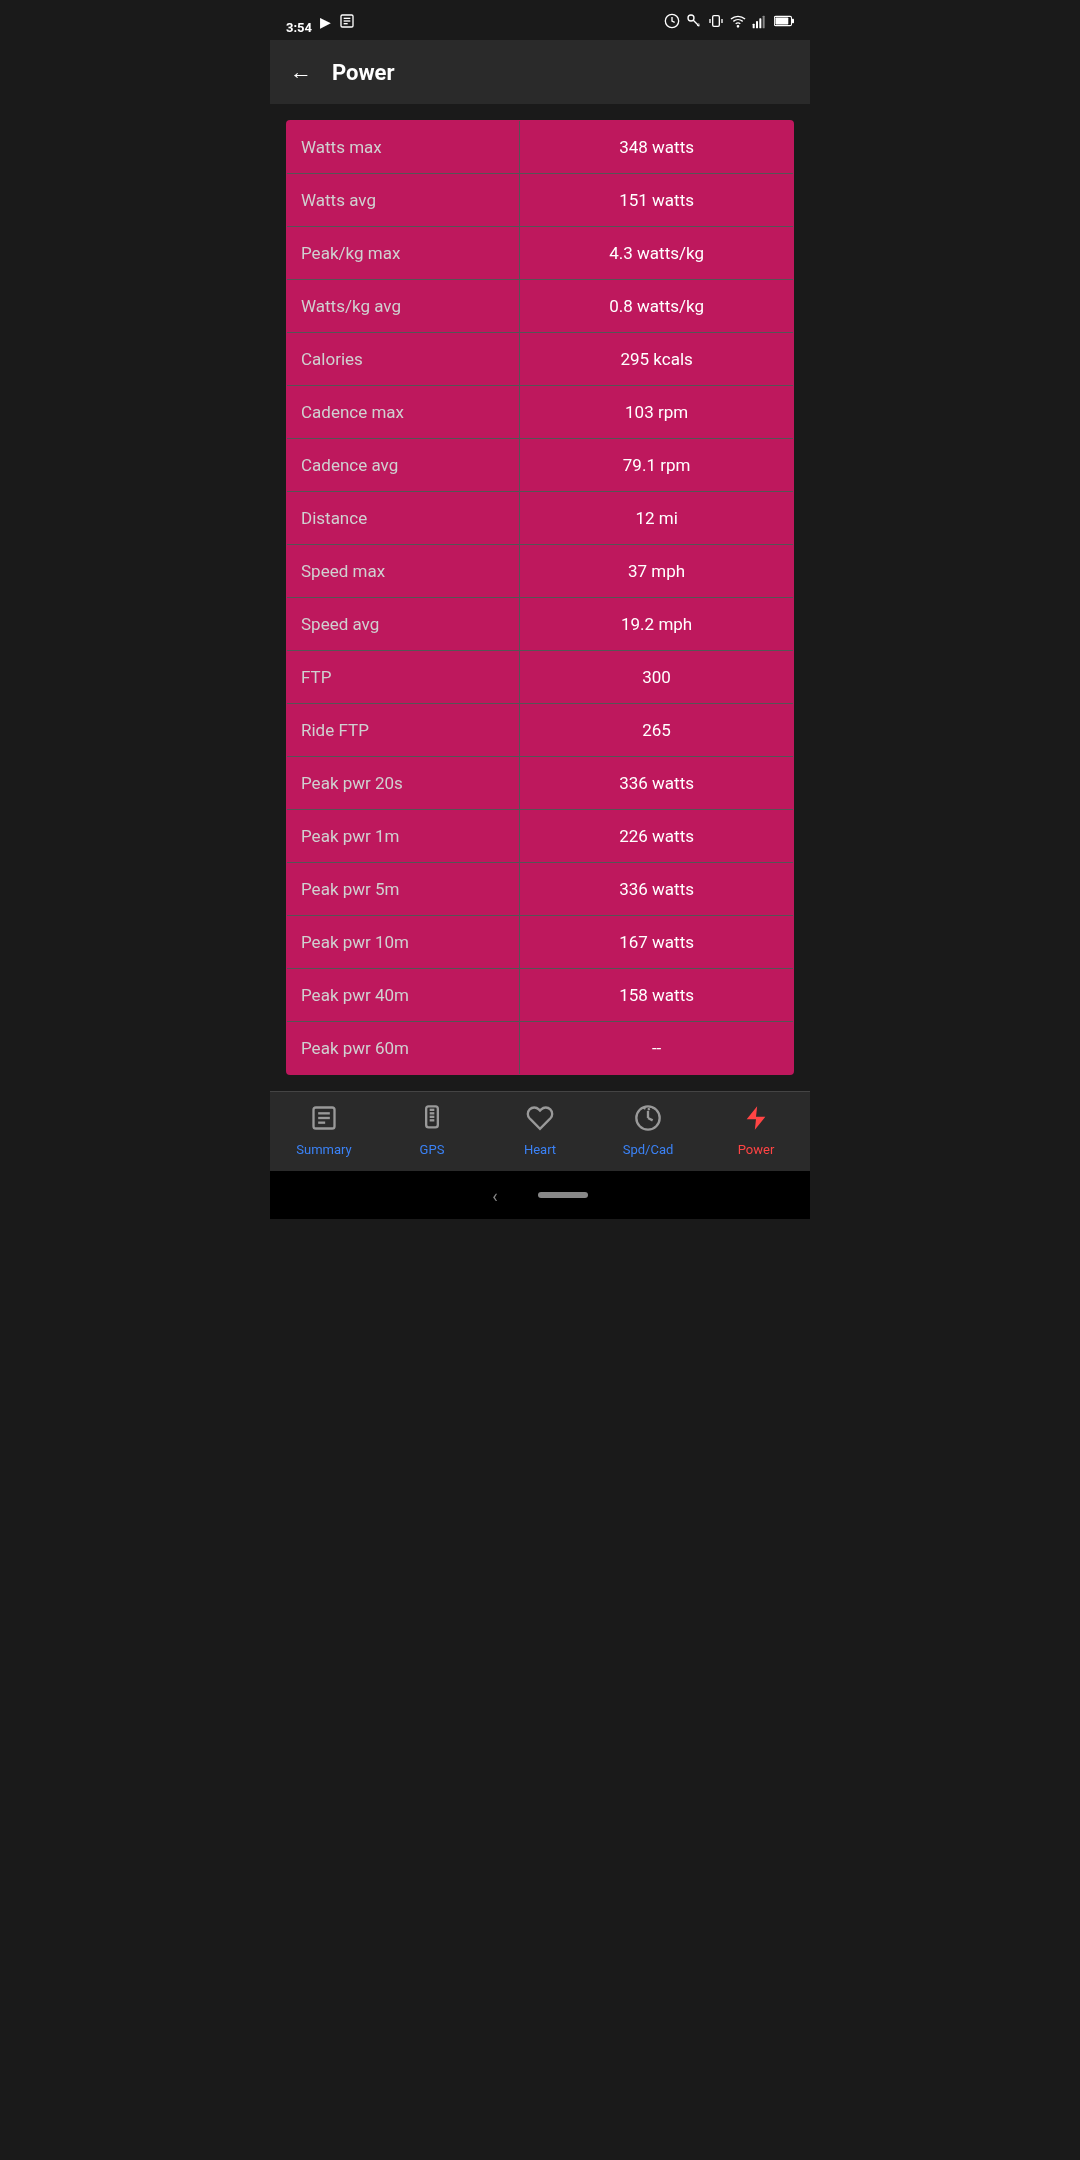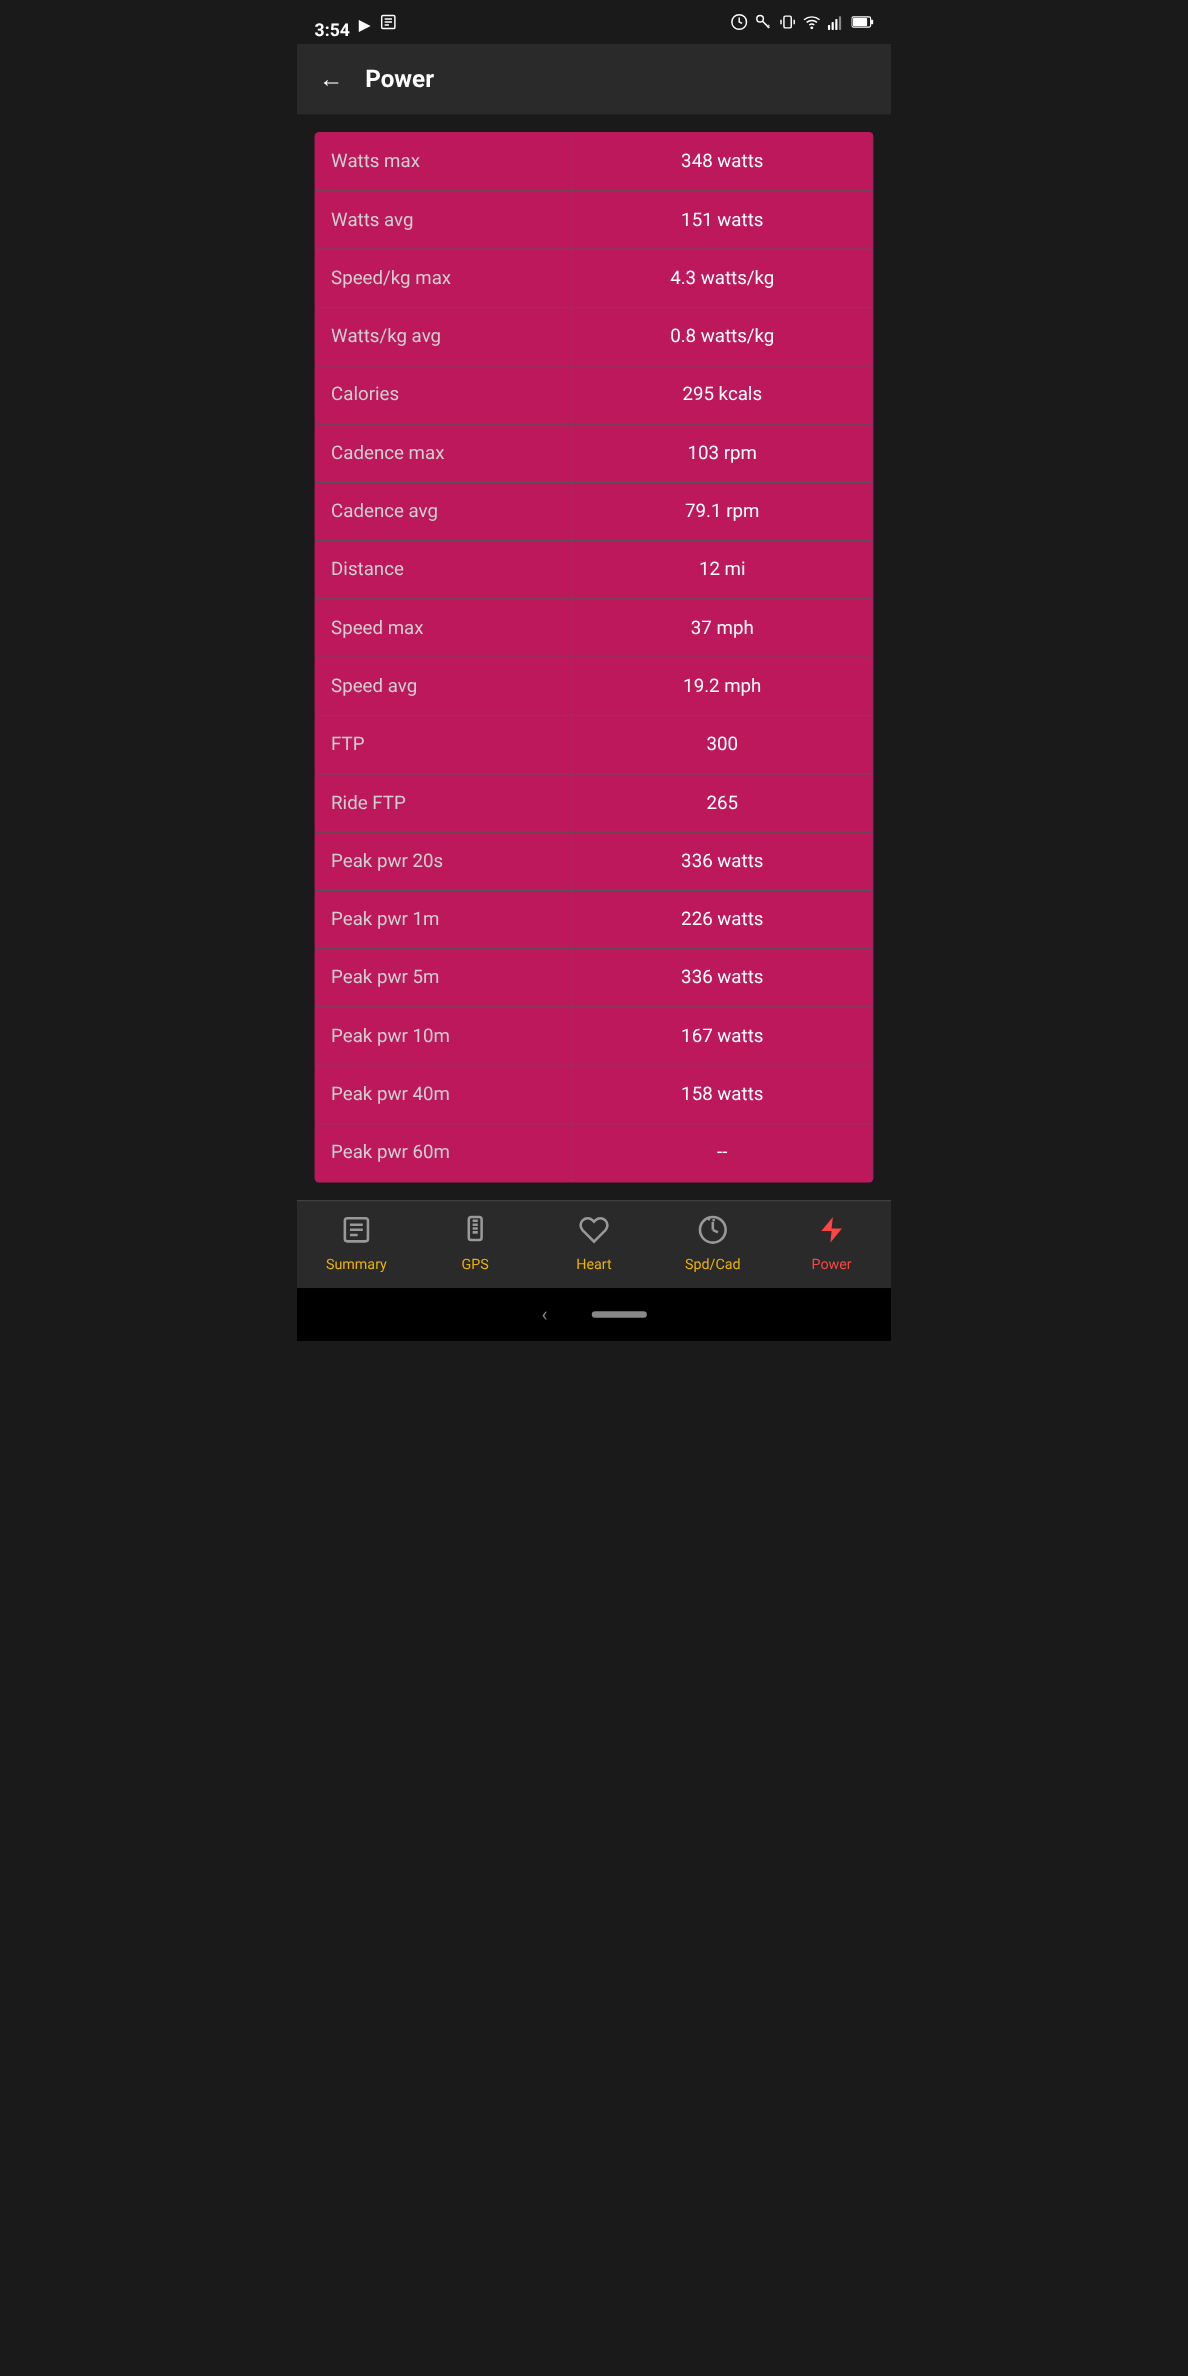--- a/index.html
+++ b/index.html
@@ -24,21 +24,21 @@
       justify-content: space-between;
       padding: 8px 16px 4px 16px;
       height: 40px;
     }
     .status-left {
       display: flex;
       align-items: center;
       gap: 8px;
     }
     .status-time {
-      font-size: 16px;
+      font-size: 13px;
       font-weight: bold;
       color: #fff;
       margin-top: 10px;
     }
     .status-icon {
       color: #fff;
       font-size: 14px;
     }
     .status-right {
       display: flex;
@@ -126,21 +126,21 @@
       gap: 4px;
       cursor: pointer;
       flex: 1;
     }
     .nav-icon {
       font-size: 26px;
       color: #999;
     }
     .nav-label {
       font-size: 13px;
-      color: #eab308;
+      color: #3b82f6;
     }
     .nav-item.active .nav-icon {
       color: #ff4444;
     }
     .nav-item.active .nav-label {
       color: #ff4444;
     }
 
     
     .system-nav {
@@ -236,21 +236,21 @@
     <tbody id="table-body">
     <tr>
           <td>Watts max</td>
           <td>348 watts</td>
         </tr>
         <tr>
           <td>Watts avg</td>
           <td>151 watts</td>
         </tr>
         <tr>
-          <td>Speed/kg max</td>
+          <td>Peak/kg max</td>
           <td>4.3 watts/kg</td>
         </tr>
         <tr>
           <td>Watts/kg avg</td>
           <td>0.8 watts/kg</td>
         </tr>
         <tr>
           <td>Calories</td>
           <td>295 kcals</td>
         </tr>

